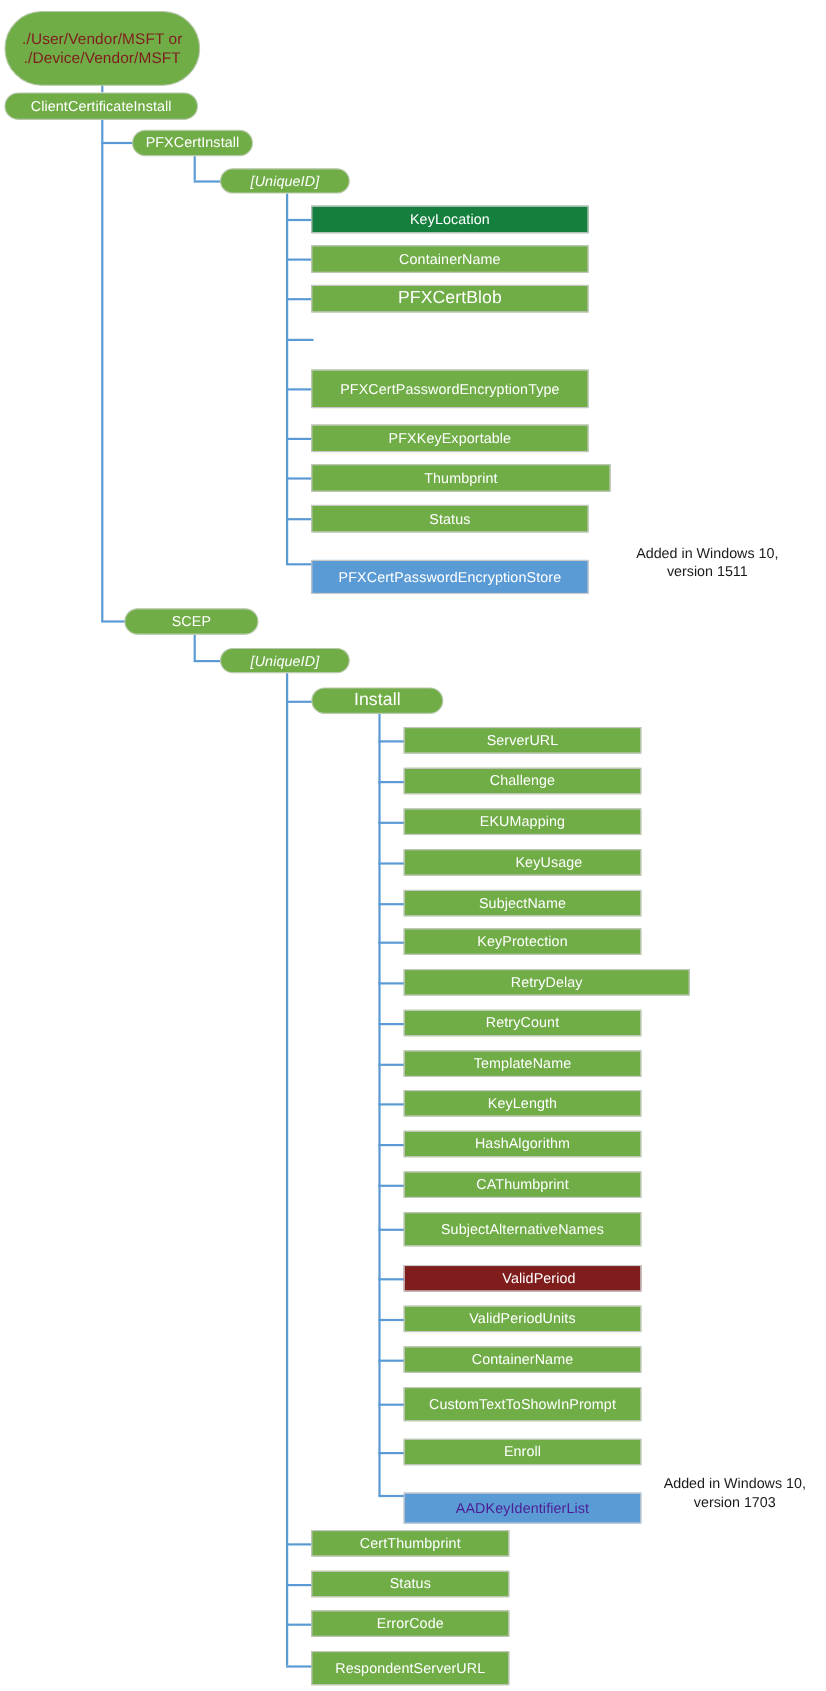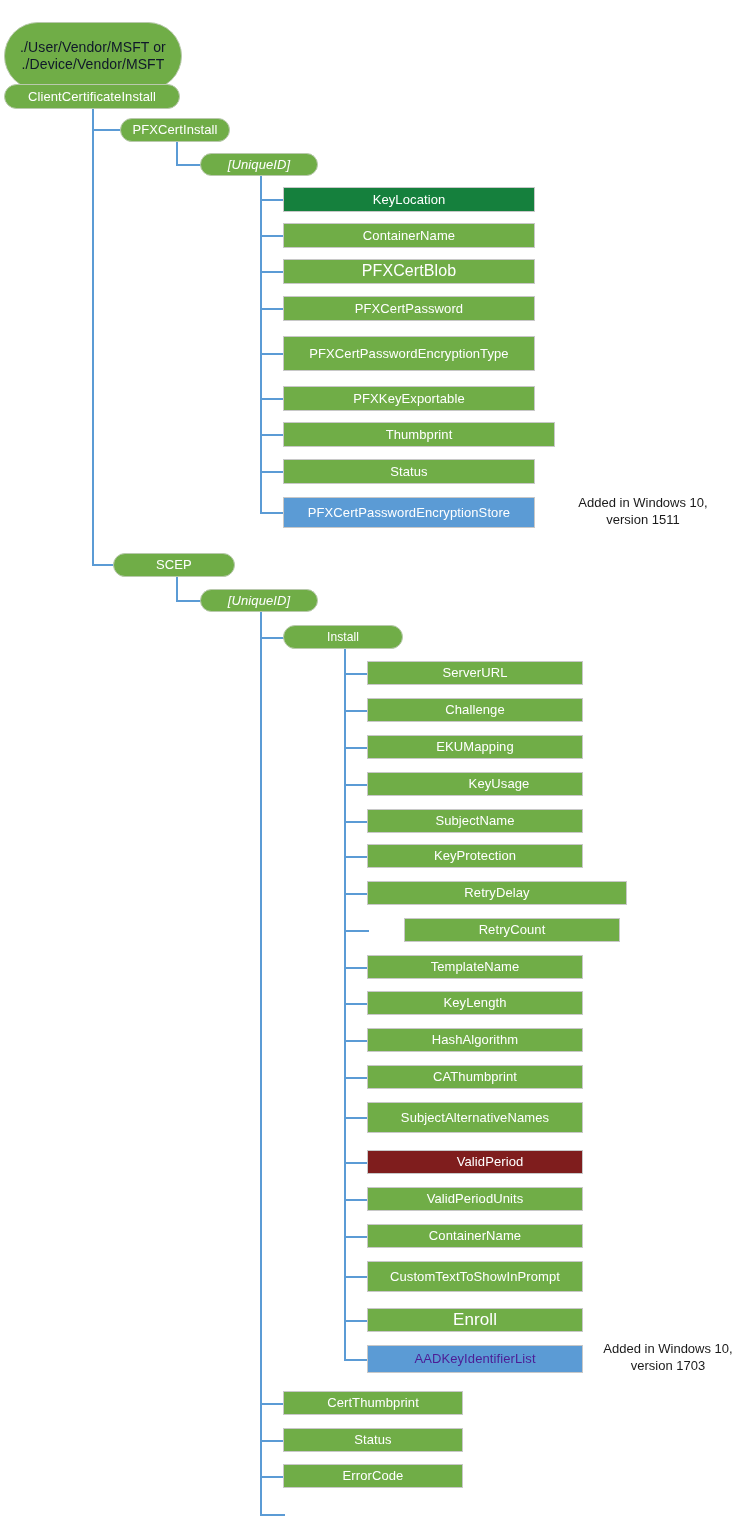--- a/index.html
+++ b/index.html
@@ -27,21 +27,21 @@
     display: flex;
     align-items: center;
     justify-content: center;
     text-align: center;
     line-height: 1.18;
     letter-spacing: 0.1px;
     border: 1px solid #c8c8c8;
     white-space: pre-line;
   }
   .node.green  { background: #70ad47; }
-  .node.blue   { background: #5b9bd5; }
+  .node.blue   { background: #5b9bd5; margin-top: 12px; }
   .node.pill   { border-radius: 999px; border-color: #b9c9ad; }
   .node.rect   { border-radius: 0px; }
   .node.italic { font-style: italic; }
 
   .ann {
     position: absolute;
     color: #1a1a1a;
     font-size: 13px;
     line-height: 1.32;
     text-align: center;
@@ -96,56 +96,56 @@
     <div class="conn h" style="left: 344px; top: 1003px; width: 25px; background: rgb(91, 155, 213);"></div>
     <div class="conn h" style="left: 344px; top: 1040px; width: 25px; background: rgb(91, 155, 213);"></div>
     <div class="conn h" style="left: 344px; top: 1077px; width: 25px; background: rgb(91, 155, 213);"></div>
     <div class="conn h" style="left: 344px; top: 1117px; width: 25px; background: rgb(91, 155, 213);"></div>
     <div class="conn h" style="left: 344px; top: 1162px; width: 25px; background: rgb(91, 155, 213);"></div>
     <div class="conn h" style="left: 344px; top: 1199px; width: 25px; background: rgb(91, 155, 213);"></div>
     <div class="conn h" style="left: 344px; top: 1236px; width: 25px; background: rgb(91, 155, 213);"></div>
     <div class="conn h" style="left: 344px; top: 1276px; width: 25px; background: rgb(91, 155, 213);"></div>
     <div class="conn h" style="left: 344px; top: 1320px; width: 25px; background: rgb(91, 155, 213);"></div>
     <div class="conn h" style="left: 344px; top: 1359px; width: 25px; background: rgb(91, 155, 213);"></div>
-    <div class="node green pill" style="left: 4px; top: 22px; width: 178px; height: 68px; font-size: 14px; background: rgb(112, 173, 71); color: #0f172a;">./User/Vendor/MSFT or
+    <div class="node green pill" style="left: 4px; top: 10px; width: 178px; height: 68px; font-size: 14px; background: rgb(112, 173, 71); color: #7f1d1d;">./User/Vendor/MSFT or
 ./Device/Vendor/MSFT</div>
     <div class="node green pill" style="left: 4px; top: 84px; width: 176px; height: 25px; font-size: 13px; background: rgb(112, 173, 71); color: rgb(255, 255, 255);">ClientCertificateInstall</div>
     <div class="node green pill" style="left: 120px; top: 118px; width: 110px; height: 24px; font-size: 13px; background: rgb(112, 173, 71); color: rgb(255, 255, 255);">PFXCertInstall</div>
     <div class="node green pill italic" style="left: 200px; top: 153px; width: 118px; height: 23px; font-size: 13px; background: rgb(112, 173, 71); color: rgb(255, 255, 255);">[UniqueID]</div>
     <div class="node green rect" style="left: 283px; top: 187px; width: 252px; height: 25px; font-size: 13px; background: #15803d; color: rgb(255, 255, 255);">KeyLocation</div>
     <div class="node green rect" style="left: 283px; top: 223px; width: 252px; height: 25px; font-size: 13px; background: rgb(112, 173, 71); color: rgb(255, 255, 255);">ContainerName</div>
     <div class="node green rect" style="left: 283px; top: 259px; width: 252px; height: 25px; font-size: 16px; background: rgb(112, 173, 71); color: rgb(255, 255, 255);">PFXCertBlob</div>
-    <div class="node green rect" style="left: 283px; top: 296px; width: 252px; height: 25px; font-size: 13px; background: rgb(112, 173, 71); color: rgb(255, 255, 255);">PFXCertPassword</div>
     <div class="node green rect" style="left: 283px; top: 336px; width: 252px; height: 35px; font-size: 13px; background: rgb(112, 173, 71); color: rgb(255, 255, 255);">PFXCertPasswordEncryptionType</div>
     <div class="node green rect" style="left: 283px; top: 386px; width: 252px; height: 25px; font-size: 13px; background: rgb(112, 173, 71); color: rgb(255, 255, 255);">PFXKeyExportable</div>
     <div class="node green rect" style="left: 283px; top: 422px; width: 272px; height: 25px; font-size: 13px; background: rgb(112, 173, 71); color: rgb(255, 255, 255);">Thumbprint</div>
     <div class="node green rect" style="left: 283px; top: 459px; width: 252px; height: 25px; font-size: 13px; background: rgb(112, 173, 71); color: rgb(255, 255, 255);">Status</div>
     <div class="node blue rect" style="left: 283px; top: 497px; width: 252px; height: 31px; font-size: 13px; background: rgb(91, 155, 213); color: rgb(255, 255, 255);">PFXCertPasswordEncryptionStore</div>
     <div class="node green pill" style="left: 113px; top: 553px; width: 122px; height: 24px; font-size: 13px; background: rgb(112, 173, 71); color: rgb(255, 255, 255);">SCEP</div>
     <div class="node green pill italic" style="left: 200px; top: 589px; width: 118px; height: 23px; font-size: 13px; background: rgb(112, 173, 71); color: rgb(255, 255, 255);">[UniqueID]</div>
-    <div class="node green pill" style="left: 283px; top: 625px; width: 120px; height: 24px; font-size: 12px; background: rgb(112, 173, 71); color: rgb(255, 255, 255);">Install</div>
+    <div class="node green pill" style="left: 283px; top: 625px; width: 120px; height: 24px; font-size: 16px; background: rgb(112, 173, 71); color: rgb(255, 255, 255);">Install</div>
     <div class="node green rect" style="left: 367px; top: 661px; width: 216px; height: 24px; font-size: 13px; background: rgb(112, 173, 71); color: rgb(255, 255, 255);">ServerURL</div>
     <div class="node green rect" style="left: 367px; top: 698px; width: 216px; height: 24px; font-size: 13px; background: rgb(112, 173, 71); color: rgb(255, 255, 255);">Challenge</div>
     <div class="node green rect" style="left: 367px; top: 735px; width: 216px; height: 24px; font-size: 13px; background: rgb(112, 173, 71); color: rgb(255, 255, 255);">EKUMapping</div>
     <div class="node green rect" style="left: 367px; top: 772px; width: 216px; height: 24px; font-size: 13px; background: rgb(112, 173, 71); color: rgb(255, 255, 255); padding-left: 48px;">KeyUsage</div>
     <div class="node green rect" style="left: 367px; top: 809px; width: 216px; height: 24px; font-size: 13px; background: rgb(112, 173, 71); color: rgb(255, 255, 255);">SubjectName</div>
     <div class="node green rect" style="left: 367px; top: 844px; width: 216px; height: 24px; font-size: 13px; background: rgb(112, 173, 71); color: rgb(255, 255, 255);">KeyProtection</div>
     <div class="node green rect" style="left: 367px; top: 881px; width: 260px; height: 24px; font-size: 13px; background: rgb(112, 173, 71); color: rgb(255, 255, 255);">RetryDelay</div>
-    <div class="node green rect" style="left: 367px; top: 918px; width: 216px; height: 24px; font-size: 13px; background: rgb(112, 173, 71); color: rgb(255, 255, 255); margin-left: 37px;">RetryCount</div>
+    <div class="node green rect" style="left: 367px; top: 918px; width: 216px; height: 24px; font-size: 13px; background: rgb(112, 173, 71); color: rgb(255, 255, 255);">RetryCount</div>
     <div class="node green rect" style="left: 367px; top: 955px; width: 216px; height: 24px; font-size: 13px; background: rgb(112, 173, 71); color: rgb(255, 255, 255);">TemplateName</div>
     <div class="node green rect" style="left: 367px; top: 991px; width: 216px; height: 24px; font-size: 13px; background: rgb(112, 173, 71); color: rgb(255, 255, 255);">KeyLength</div>
     <div class="node green rect" style="left: 367px; top: 1028px; width: 216px; height: 24px; font-size: 13px; background: rgb(112, 173, 71); color: rgb(255, 255, 255);">HashAlgorithm</div>
     <div class="node green rect" style="left: 367px; top: 1065px; width: 216px; height: 24px; font-size: 13px; background: rgb(112, 173, 71); color: rgb(255, 255, 255);">CAThumbprint</div>
     <div class="node green rect" style="left: 367px; top: 1102px; width: 216px; height: 31px; font-size: 13px; background: rgb(112, 173, 71); color: rgb(255, 255, 255);">SubjectAlternativeNames</div>
     <div class="node green rect" style="left: 367px; top: 1150px; width: 216px; height: 24px; font-size: 13px; background: #7f1d1d; color: rgb(255, 255, 255); padding-left: 30px;">ValidPeriod</div>
     <div class="node green rect" style="left: 367px; top: 1187px; width: 216px; height: 24px; font-size: 13px; background: rgb(112, 173, 71); color: rgb(255, 255, 255);">ValidPeriodUnits</div>
     <div class="node green rect" style="left: 367px; top: 1224px; width: 216px; height: 24px; font-size: 13px; background: rgb(112, 173, 71); color: rgb(255, 255, 255);">ContainerName</div>
     <div class="node green rect" style="left: 367px; top: 1261px; width: 216px; height: 31px; font-size: 13px; background: rgb(112, 173, 71); color: rgb(255, 255, 255);">CustomTextToShowInPrompt</div>
-    <div class="node green rect" style="left: 367px; top: 1308px; width: 216px; height: 24px; font-size: 17px; background: rgb(112, 173, 71); color: rgb(255, 255, 255); text-align: center;">Enroll</div>
+    <div class="node green rect" style="left: 367px; top: 1308px; width: 216px; height: 24px; font-size: 13px; background: rgb(112, 173, 71); color: rgb(255, 255, 255); text-align: center;">Enroll</div>
     <div class="node blue rect" style="left: 367px; top: 1345px; width: 216px; height: 28px; font-size: 13px; background: rgb(91, 155, 213); color: #4c1d95;">AADKeyIdentifierList</div>
     <div class="node green rect" style="left: 283px; top: 1391px; width: 180px; height: 24px; font-size: 13px; background: rgb(112, 173, 71); color: rgb(255, 255, 255);">CertThumbprint</div>
     <div class="node green rect" style="left: 283px; top: 1428px; width: 180px; height: 24px; font-size: 13px; background: rgb(112, 173, 71); color: rgb(255, 255, 255);">Status</div>
     <div class="node green rect" style="left: 283px; top: 1464px; width: 180px; height: 24px; font-size: 13px; background: rgb(112, 173, 71); color: rgb(255, 255, 255);">ErrorCode</div>
+    <div class="node green rect" style="left: 283px; top: 1501px; width: 180px; height: 31px; font-size: 13px; background: rgb(112, 173, 71); color: rgb(255, 255, 255);">RespondentServerURL</div>
     <div class="ann" style="left: 543px; top: 494px; width: 200px; color: rgb(26, 26, 26);">Added in Windows 10,
 version 1511</div>
     <div class="ann" style="left: 588px; top: 1340px; width: 160px; color: rgb(26, 26, 26);">Added in Windows 10,
 version 1703</div>
   </div>
 
 </body></html>

